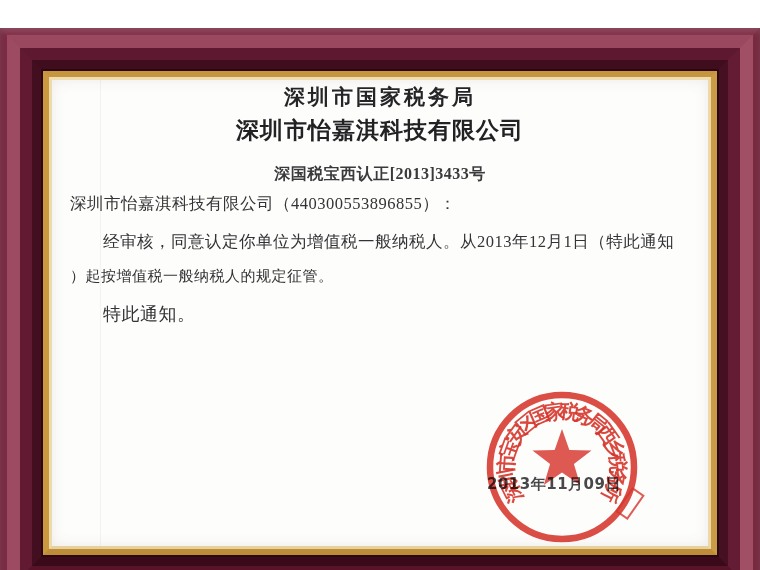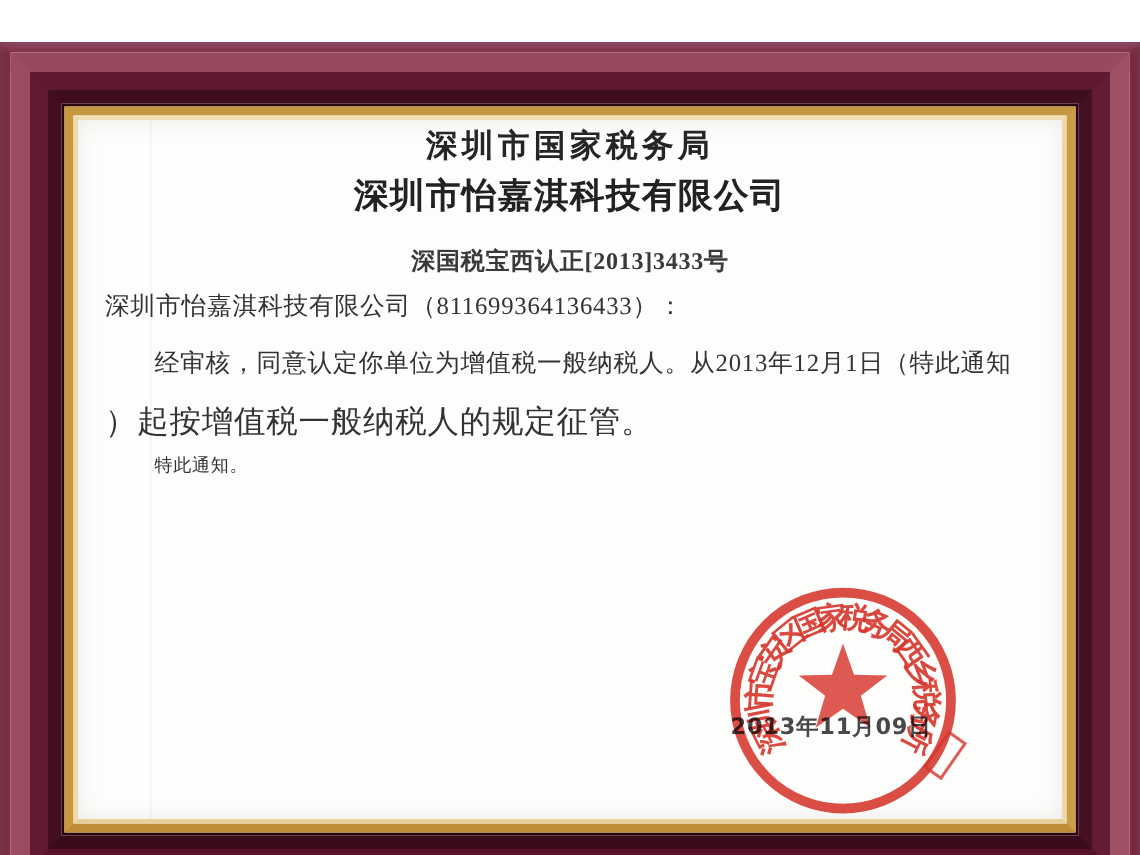--- a/index.html
+++ b/index.html
@@ -38,22 +38,22 @@
     left:0;right:0;top:87px;text-align:center;
     font-family:"DejaVu Sans", sans-serif;font-weight:700;
     font-size:23px;letter-spacing:1px;color:#222224;
   }
   .doc-number{
     left:0;right:0;top:136px;text-align:center;
     font-size:16px;font-weight:700;color:#3a3a3c;letter-spacing:.5px;
   }
   .recipient{left:70px;top:165px;font-size:16.5px;color:#333335;letter-spacing:.5px;}
   .body-1{left:70px;top:203px;font-size:16.5px;color:#333335;text-indent:33px;letter-spacing:.5px;}
-  .body-2{left:70px;top:239px;font-size:21px;color:#333335;letter-spacing:.5px;}
-  .closing{left:103px;top:274px;font-size:12px;color:#333335;letter-spacing:.5px;}
+  .body-2{left:70px;top:239px;font-size:15px;color:#333335;letter-spacing:.5px;}
+  .closing{left:103px;top:274px;font-size:18px;color:#333335;letter-spacing:.5px;}
   .seal-date{
     left:487px;top:447px;
     font-family:"DejaVu Sans", sans-serif;
     font-size:15px;font-weight:600;color:#48484a;letter-spacing:.5px;
   }
   
   .seal{
     position:absolute;left:462px;top:339px;width:200px;height:200px;
     mix-blend-mode:multiply;opacity:.94;
   }
@@ -75,21 +75,21 @@
   <div class="gold"></div>
   <div class="cream"></div>
   <div class="frame-gloss"></div>
 
   <div class="paper"></div>
   <div class="scan-crease"></div>
 
   <div class="t authority">深圳市国家税务局</div>
   <div class="t doc-title">深圳市怡嘉淇科技有限公司</div>
   <div class="t doc-number">深国税宝西认正[2013]3433号</div>
-  <div class="t recipient">深圳市怡嘉淇科技有限公司（811699364136433）：</div>
+  <div class="t recipient">深圳市怡嘉淇科技有限公司（440300553896855）：</div>
   <div class="t body-1">经审核，同意认定你单位为增值税一般纳税人。从2013年12月1日（特此通知</div>
   <div class="t body-2">）起按增值税一般纳税人的规定征管。</div>
   <div class="t closing">特此通知。</div>
   <div class="t seal-date">2013年11月09日</div>
 
   <svg class="seal" viewBox="0 0 200 200">
     <circle cx="100" cy="100" r="72" fill="none" stroke="#d5281e" stroke-width="6.5" opacity="0.88"></circle>
     <polygon points="100,62 107.35,82.9 129.5,83.4 111.9,96.9 118.2,118.1 100,105.5 81.8,118.1 88.1,96.9 70.5,83.4 92.65,82.9" fill="#d5281e" opacity="0.82"></polygon>
     <rect x="154" y="130" width="28" height="13" fill="none" stroke="#d5281e" stroke-width="2" opacity="0.8" transform="rotate(-55 168 136.5)"></rect>
     <g class="ring-text">

